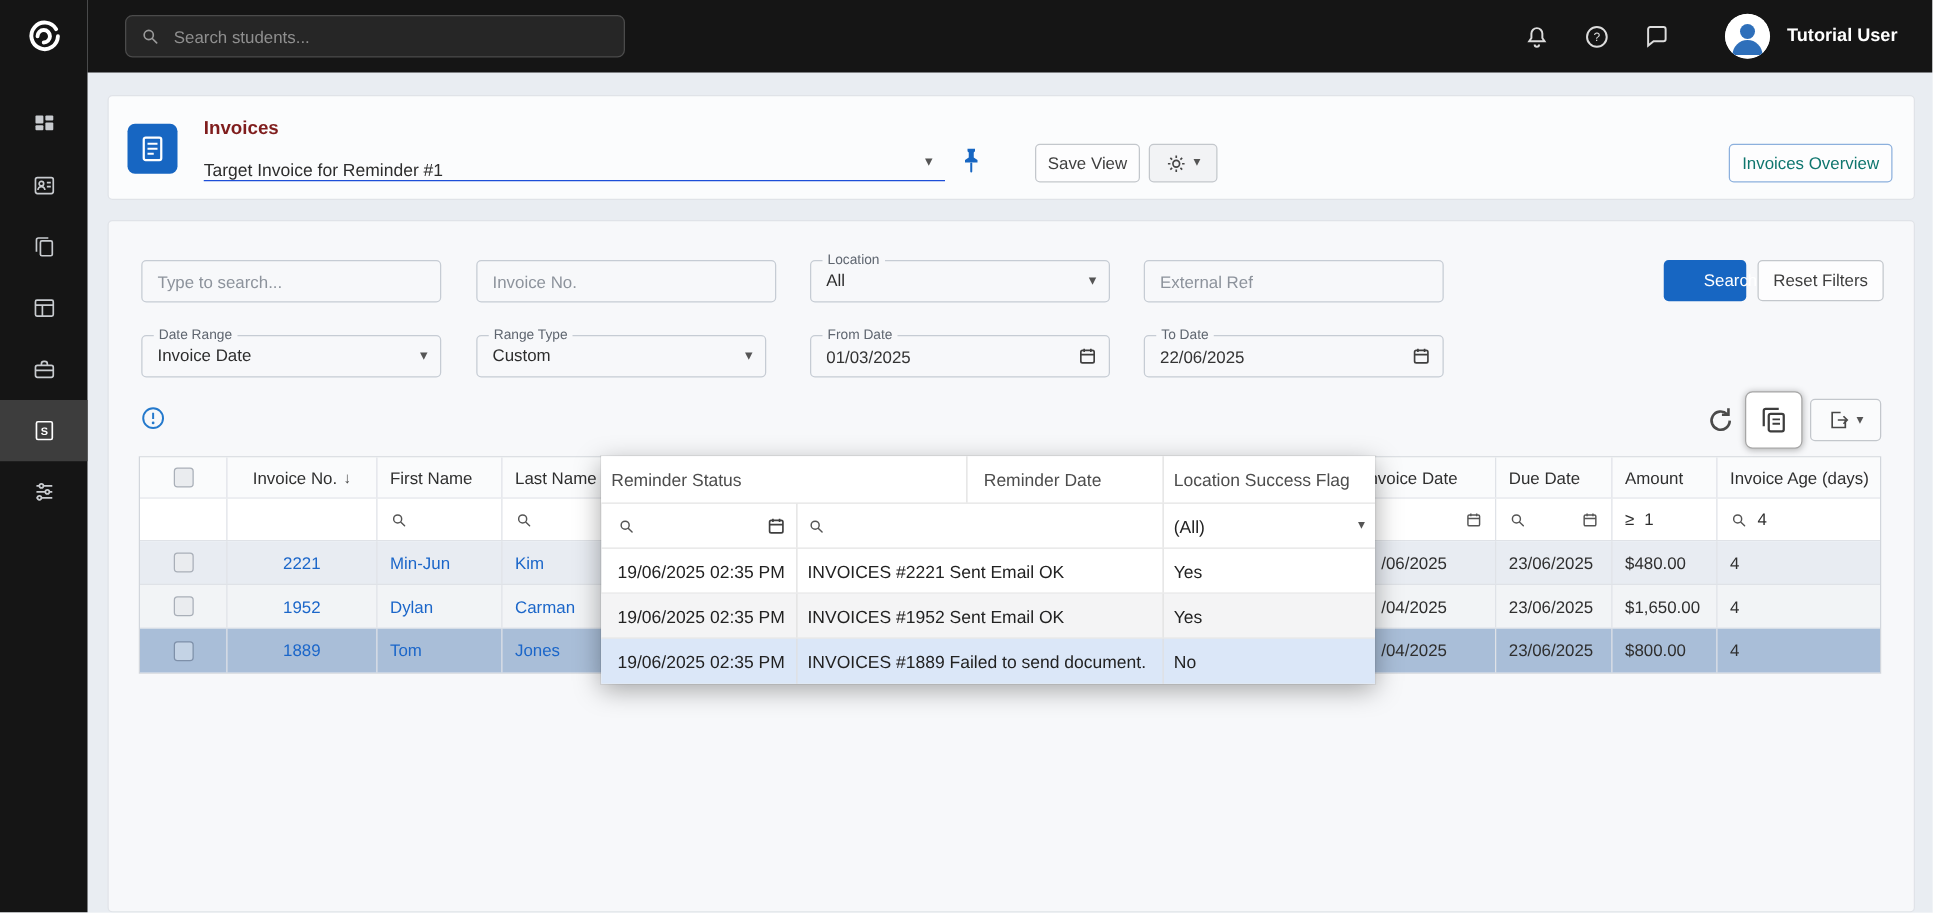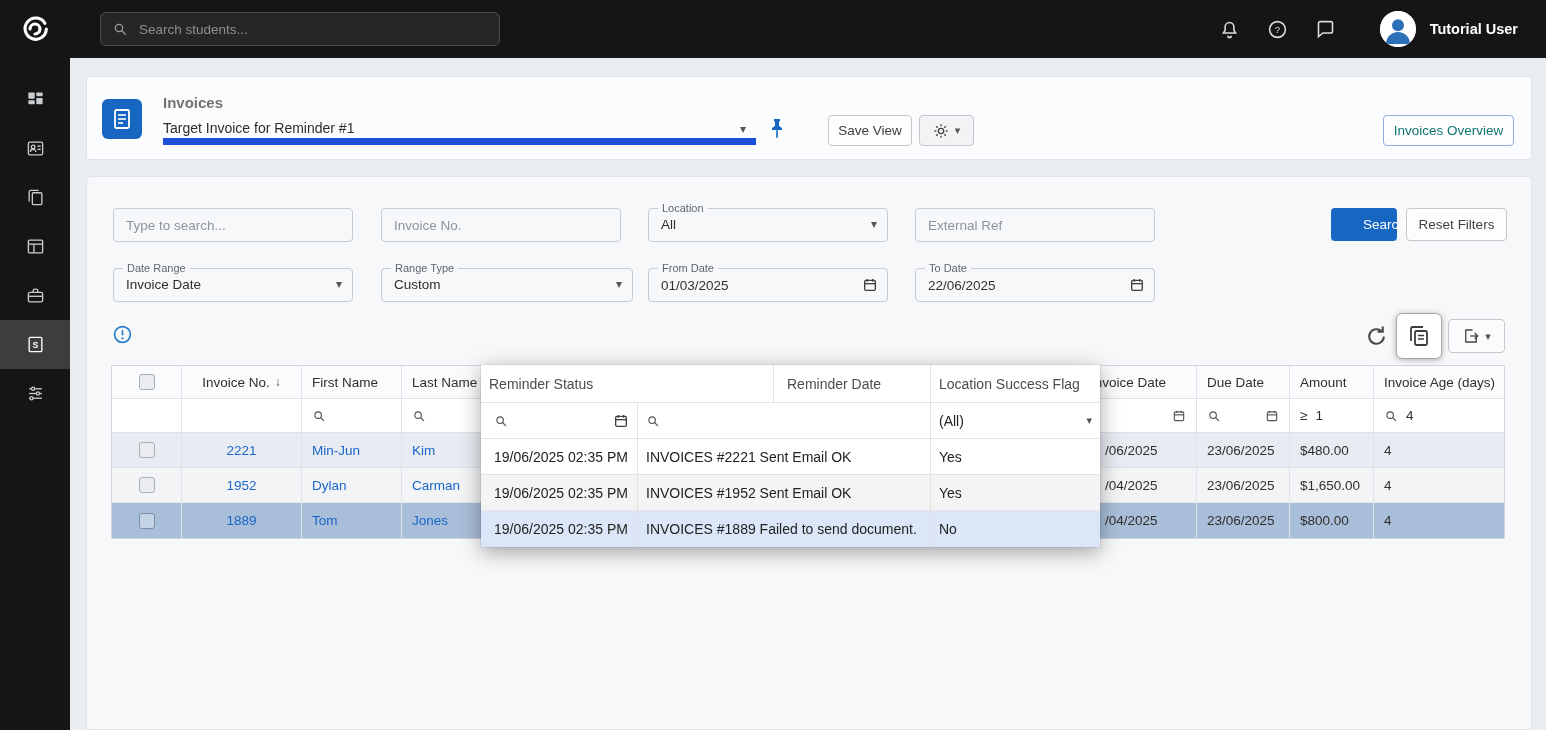--- a/index.html
+++ b/index.html
@@ -32,22 +32,22 @@
   .avatar { width: 36px; height: 36px; border-radius: 50%; overflow: hidden; background: #fff; margin-left: 44px; cursor: pointer; flex: none; }
   .user-name { color: #fff; font-weight: bold; font-size: 14.5px; margin-left: 14px; white-space: nowrap; }
 
   
   .card { position: absolute; background: #fbfcfd; border: 1px solid #e0e3e8; border-radius: 4px; }
   .header-card { left: 86px; top: 76px; width: 1446px; height: 84px; }
   .content-card { left: 86px; top: 176px; width: 1446px; height: 554px; background: #f7f8fa; }
 
   
   .app-icon { position: absolute; left: 15px; top: 22px; width: 40px; height: 40px; background: #1766c2; border-radius: 6px; display: flex; align-items: center; justify-content: center; }
-  .page-title { position: absolute; left: 76px; top: 17px; font-size: 15px; font-weight: bold; color: #737373; }
-  .view-select { position: absolute; left: 76px; top: 40px; width: 593px; height: 28px; border-bottom: 7px solid #1d4ed8; font-size: 14px; color: #2d2d2d; display: flex; align-items: center; cursor: pointer; }
+  .page-title { position: absolute; left: 76px; top: 17px; font-size: 15px; font-weight: bold; color: #7f1d1d; }
+  .view-select { position: absolute; left: 76px; top: 40px; width: 593px; height: 28px; border-bottom: 1px solid #1d4ed8; font-size: 14px; color: #2d2d2d; display: flex; align-items: flex-end; cursor: pointer; }
   .view-select .caret { position: absolute; right: 10px; top: 5px; color: #555; font-size: 12px; }
   .pin-btn { position: absolute; left: 678px; top: 40px; width: 24px; height: 24px; color: #1766c2; cursor: pointer; }
   .btn { display: inline-flex; align-items: center; justify-content: center; border: 1px solid #c3c7cc; border-radius: 4px; background: #fdfdfe; font-size: 13.5px; color: #3f3f3f; cursor: pointer; font-family: inherit; }
   .save-view { position: absolute; left: 741px; top: 38px; width: 84px; height: 31px; }
   .gear-btn { position: absolute; left: 832px; top: 38px; width: 55px; height: 31px; background: #f2f3f5; gap: 6px; }
   .gear-btn svg { width: 16px; height: 16px; color: #454545; }
   .overview-btn { position: absolute; left: 1296px; top: 38px; width: 131px; height: 31px; color: #0f766e; border-color: #8cb0dd; background: #fdfdfe; }
   .caret-glyph { font-size: 11px; color: #555; line-height: 1; }
 
   
@@ -58,21 +58,21 @@
   .fvalue { padding: 0 12px; font-size: 13.5px; color: #2d2d2d; line-height: 31px; }
   .fcaret { position: absolute; right: 10px; top: 9px; color: #555; font-size: 12px; line-height: 1; }
   .fcal { position: absolute; right: 9px; top: 8px; width: 16px; height: 16px; color: #3f3f3f; cursor: pointer; }
   .f-search    { left: 26px;  top: 31px; width: 240px; }
   .f-invno     { left: 294px; top: 31px; width: 240px; }
   .f-loc       { left: 561px; top: 31px; width: 240px; cursor: pointer; }
   .f-ext       { left: 828px; top: 31px; width: 240px; }
   .btn-search  { position: absolute; left: 1244px; top: 31px; width: 66px; height: 33px; background: #1766c2; color: #fff; border: none; border-radius: 4px; font-size: 13.5px; font-family: inherit; cursor: pointer; padding-left: 32px; }
   .btn-reset   { position: absolute; left: 1319px; top: 31px; width: 101px; height: 33px; }
   .f-daterange { left: 26px;  top: 91px; width: 240px; cursor: pointer; }
-  .f-rangetype { left: 294px; top: 91px; width: 252px; cursor: pointer; }
+  .f-rangetype { left: 294px; top: 91px; width: 232px; cursor: pointer; }
   .f-fromdate  { left: 561px; top: 91px; width: 240px; }
   .f-todate    { left: 828px; top: 91px; width: 240px; }
 
   .info-ic { position: absolute; left: 26px; top: 148px; width: 19px; height: 19px; color: #2479cc; cursor: pointer; }
 
   .btn-refresh { position: absolute; left: 1277px; top: 147px; width: 25px; height: 25px; color: #4a4a4a; cursor: pointer; background: none; border: none; }
   .spotlight { position: absolute; left: 1309px; top: 136px; width: 46px; height: 46px; background: #ffffff; border: 1px solid #a6a6a6; border-radius: 6px; box-shadow: 0 1px 6px rgba(0,0,0,.30); display: flex; align-items: center; justify-content: center; color: #3d3d3d; cursor: pointer; z-index: 10; }
   .spotlight svg { width: 24px; height: 24px; }
   .btn-export { position: absolute; left: 1361px; top: 142px; width: 57px; height: 34px; border: 1px solid #c3c7cc; border-radius: 4px; background: #fafbfc; display: flex; align-items: center; justify-content: center; gap: 5px; color: #474747; cursor: pointer; }
   .btn-export svg { width: 18px; height: 18px; }

